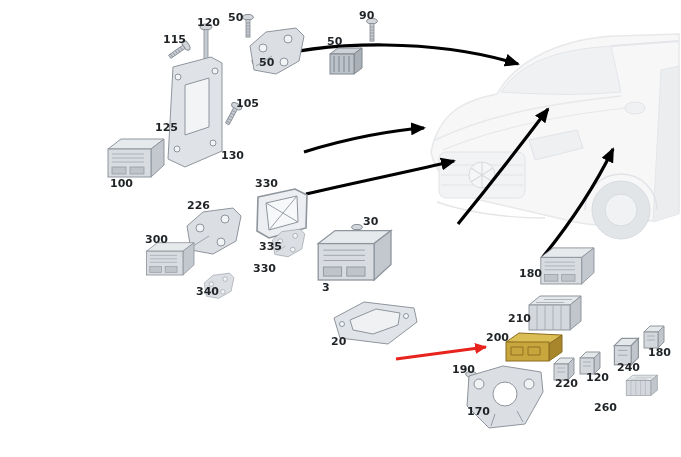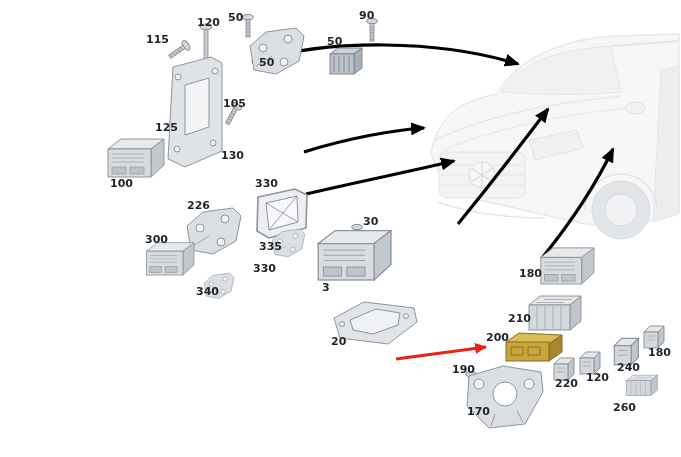--- a/index.html
+++ b/index.html
@@ -167,27 +167,27 @@
     <use href="#s-mount" transform="translate(463,364)"></use>
     <use href="#s-cube" transform="translate(552,356)"></use>
     <use href="#s-cube" transform="translate(578,350)"></use>
     <use href="#s-cube" transform="translate(612,336) scale(1.2)"></use>
     <use href="#s-cube" transform="translate(642,324)"></use>
     <use href="#s-fuse" transform="translate(625,374) scale(0.6)"></use>
 
     <path d="M396,359 L486,347" stroke-width="3" fill="none" marker-end="url(#ahred)" stroke="#e8221c"></path>
   </svg>
 
-  <span class="plabel" style="left:146px;top:33px">115</span>
+  <span class="plabel" style="left:163px;top:33px">115</span>
   <span class="plabel" style="left:197px;top:16px">120</span>
   <span class="plabel" style="left:228px;top:11px">50</span>
   <span class="plabel" style="left:259px;top:56px">50</span>
   <span class="plabel" style="left:327px;top:35px">50</span>
   <span class="plabel" style="left:359px;top:9px">90</span>
-  <span class="plabel" style="left:223px;top:97px">105</span>
+  <span class="plabel" style="left:236px;top:97px">105</span>
   <span class="plabel" style="left:155px;top:121px">125</span>
   <span class="plabel" style="left:221px;top:149px">130</span>
   <span class="plabel" style="left:110px;top:177px">100</span>
   <span class="plabel" style="left:187px;top:199px">226</span>
   <span class="plabel" style="left:145px;top:233px">300</span>
   <span class="plabel" style="left:255px;top:177px">330</span>
   <span class="plabel" style="left:259px;top:240px">335</span>
   <span class="plabel" style="left:253px;top:262px">330</span>
   <span class="plabel" style="left:196px;top:285px">340</span>
   <span class="plabel" style="left:363px;top:215px">30</span>
@@ -195,16 +195,16 @@
   <span class="plabel" style="left:331px;top:335px">20</span>
   <span class="plabel" style="left:519px;top:267px">180</span>
   <span class="plabel" style="left:508px;top:312px">210</span>
   <span class="plabel" style="left:486px;top:331px">200</span>
   <span class="plabel" style="left:452px;top:363px">190</span>
   <span class="plabel" style="left:467px;top:405px">170</span>
   <span class="plabel" style="left:555px;top:377px">220</span>
   <span class="plabel" style="left:586px;top:371px">120</span>
   <span class="plabel" style="left:617px;top:361px">240</span>
   <span class="plabel" style="left:648px;top:346px">180</span>
-  <span class="plabel" style="left:613px;top:401px">260</span>
+  <span class="plabel" style="left:594px;top:401px">260</span>
 
 
 </div>
 
 </body></html>

